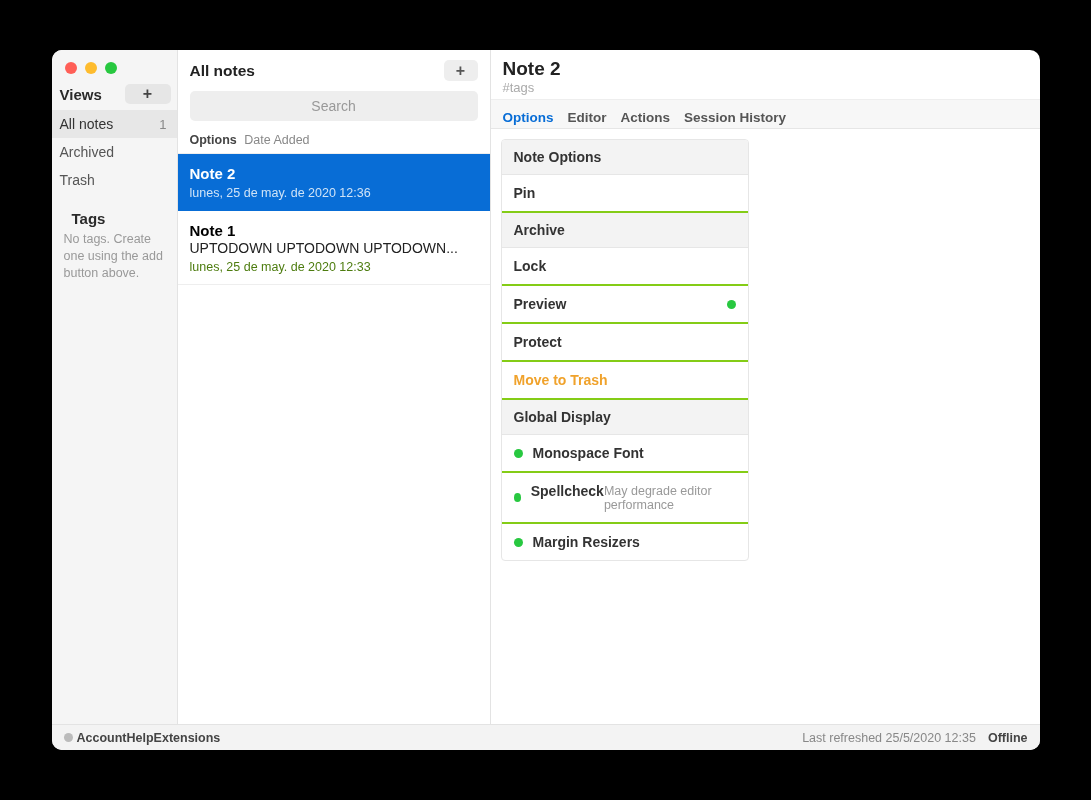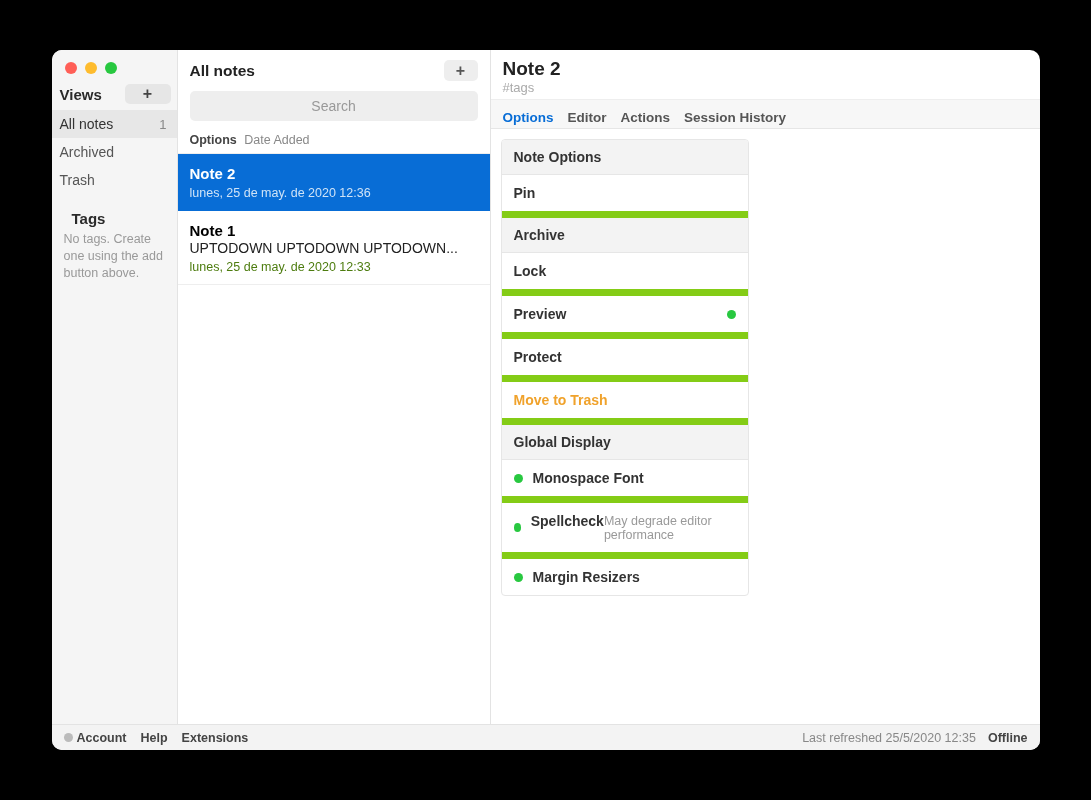--- a/index.html
+++ b/index.html
@@ -223,21 +223,21 @@
   .panel-section-header {
     background: #f3f3f3;
     padding: 9px 12px;
     font-weight: 600;
     font-size: 14px;
     color: #333;
     border-bottom: 1px solid #e6e6e6;
   }
   .panel-row {
     padding: 10px 12px;
-    border-bottom: 7px solid #84cc16;
+    border-bottom: 2px solid #84cc16;
     font-size: 14px;
     font-weight: 600;
     color: #333;
     display: flex;
     align-items: center;
     justify-content: space-between;
     cursor: pointer;
   }
   .panel-row:last-child { border-bottom: none; }
   .panel-row.warn { color: #f0a22b; }
@@ -257,21 +257,21 @@
     height: 26px;
     background: #f3f3f3;
     border-top: 1px solid #e3e3e3;
     display: flex;
     align-items: center;
     padding: 0 12px;
     font-size: 12.5px;
     color: #444;
     font-weight: 600;
   }
-  .footer .left { display:flex; align-items:flex-start; gap: 14px; }
+  .footer .left { display:flex; align-items:flex-start; }
   .footer .status-dot {
     width: 9px; height: 9px; border-radius: 50%; background:#bbb; margin-right: 4px;
   }
   .footer .acct { display:flex; align-items:center; }
   .footer .spacer { flex: 1; }
   .footer .refresh { color:#888; font-weight: 400; margin-right: 12px; }
 </style>
 </head>
 <body>
 

